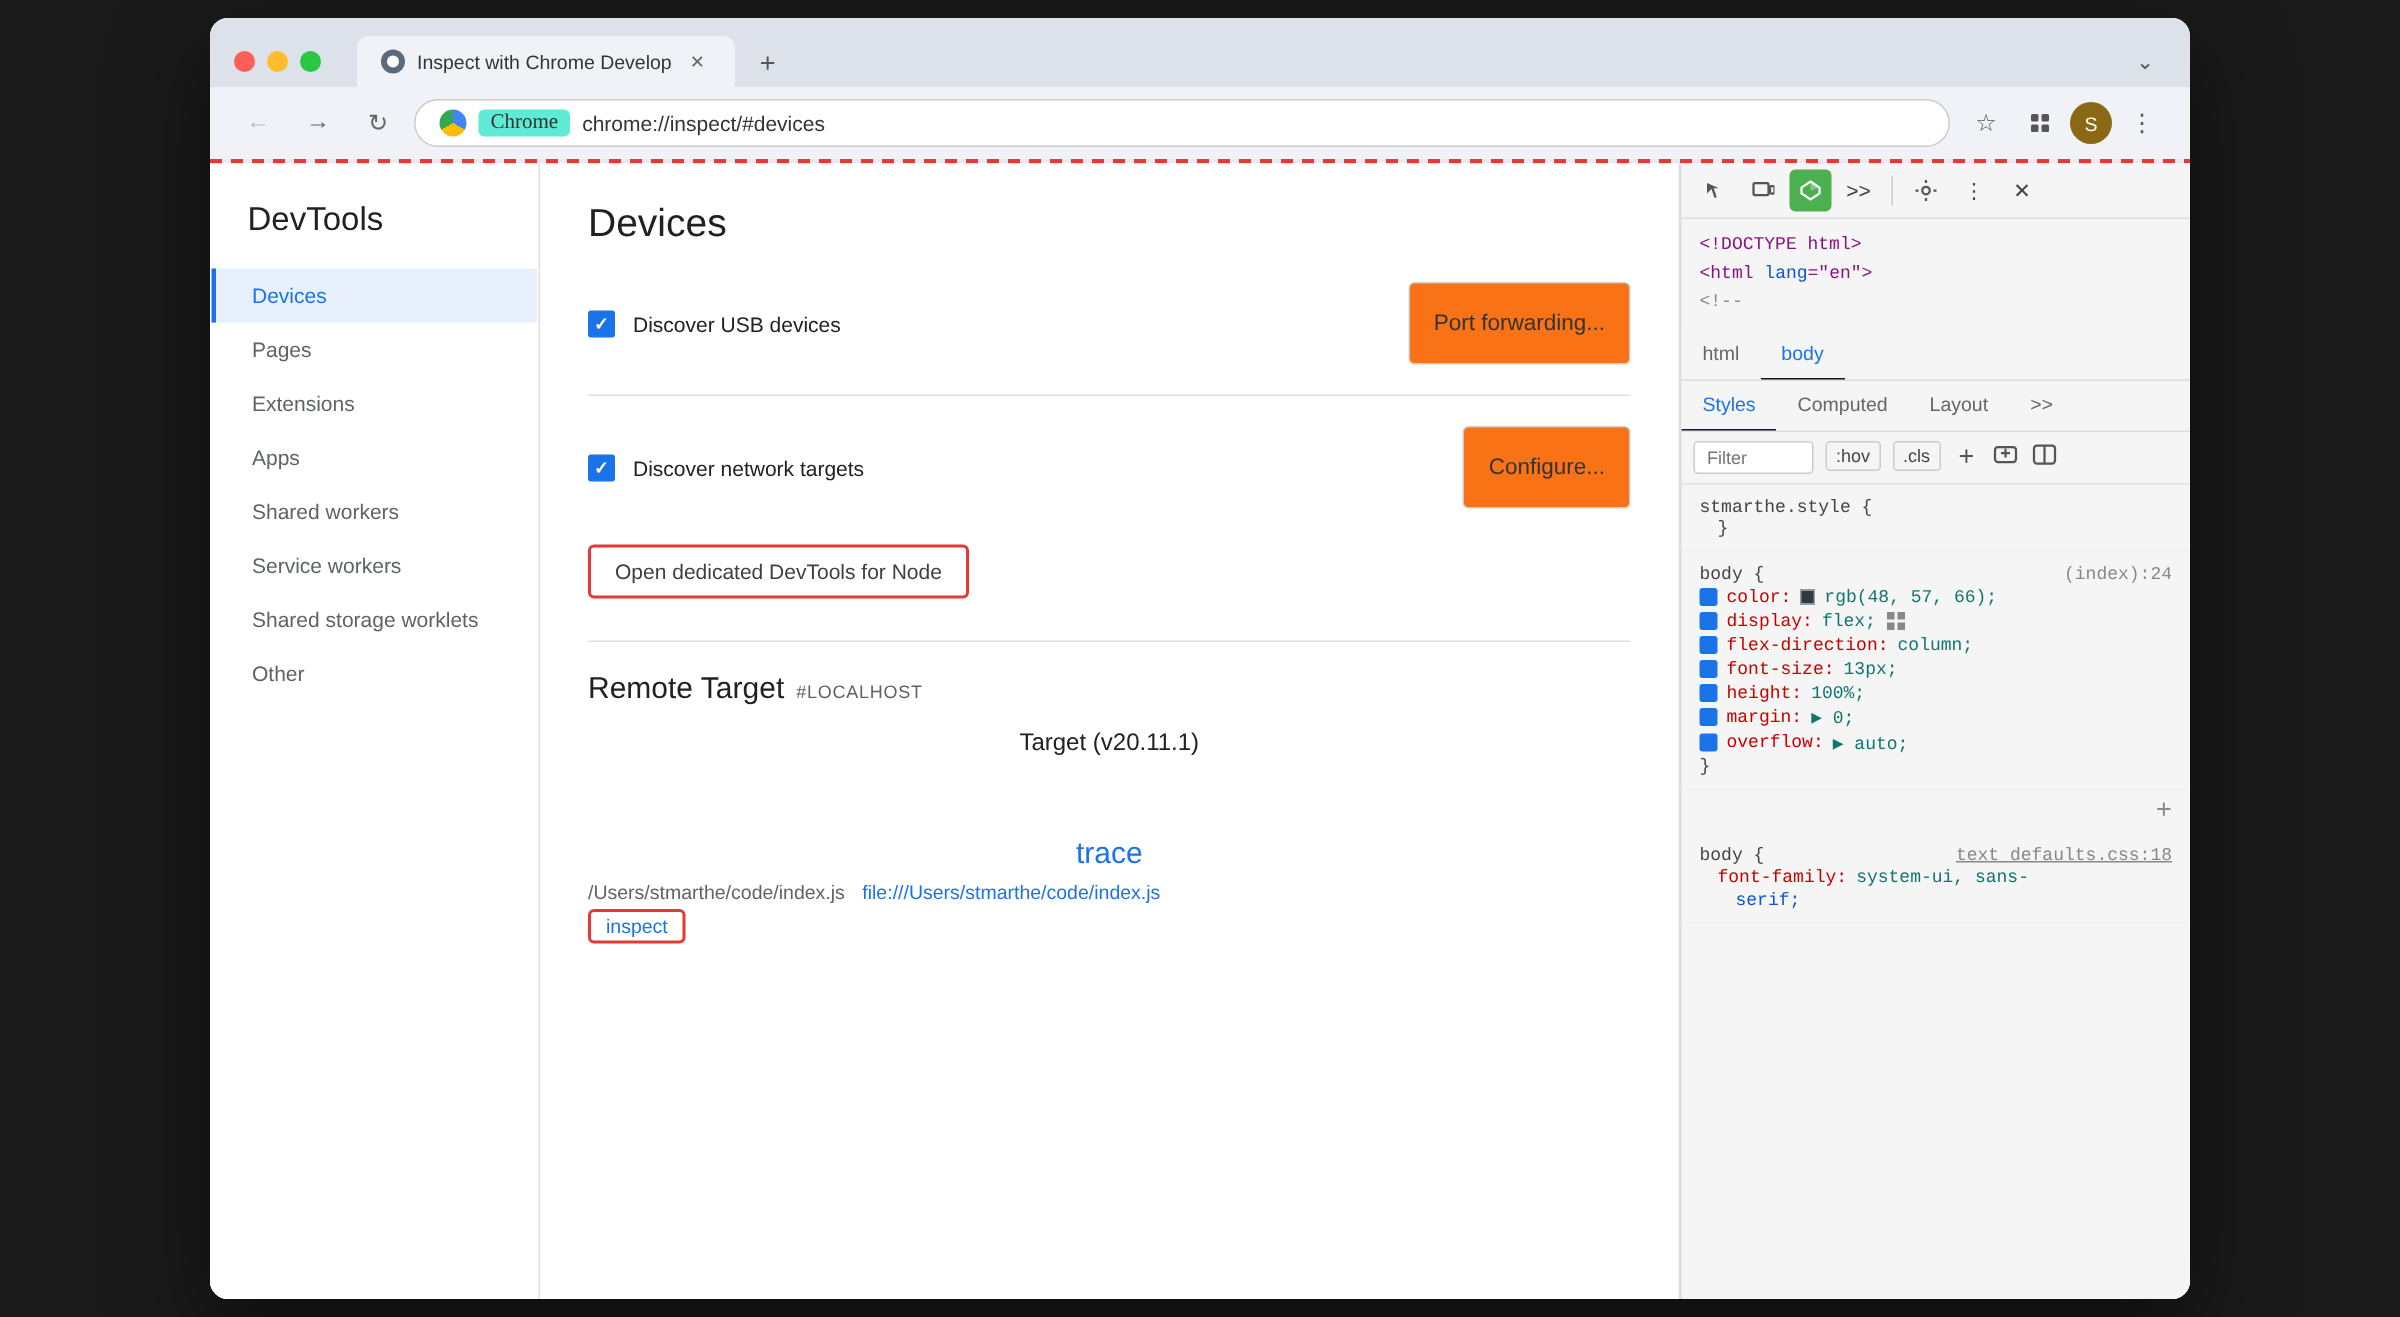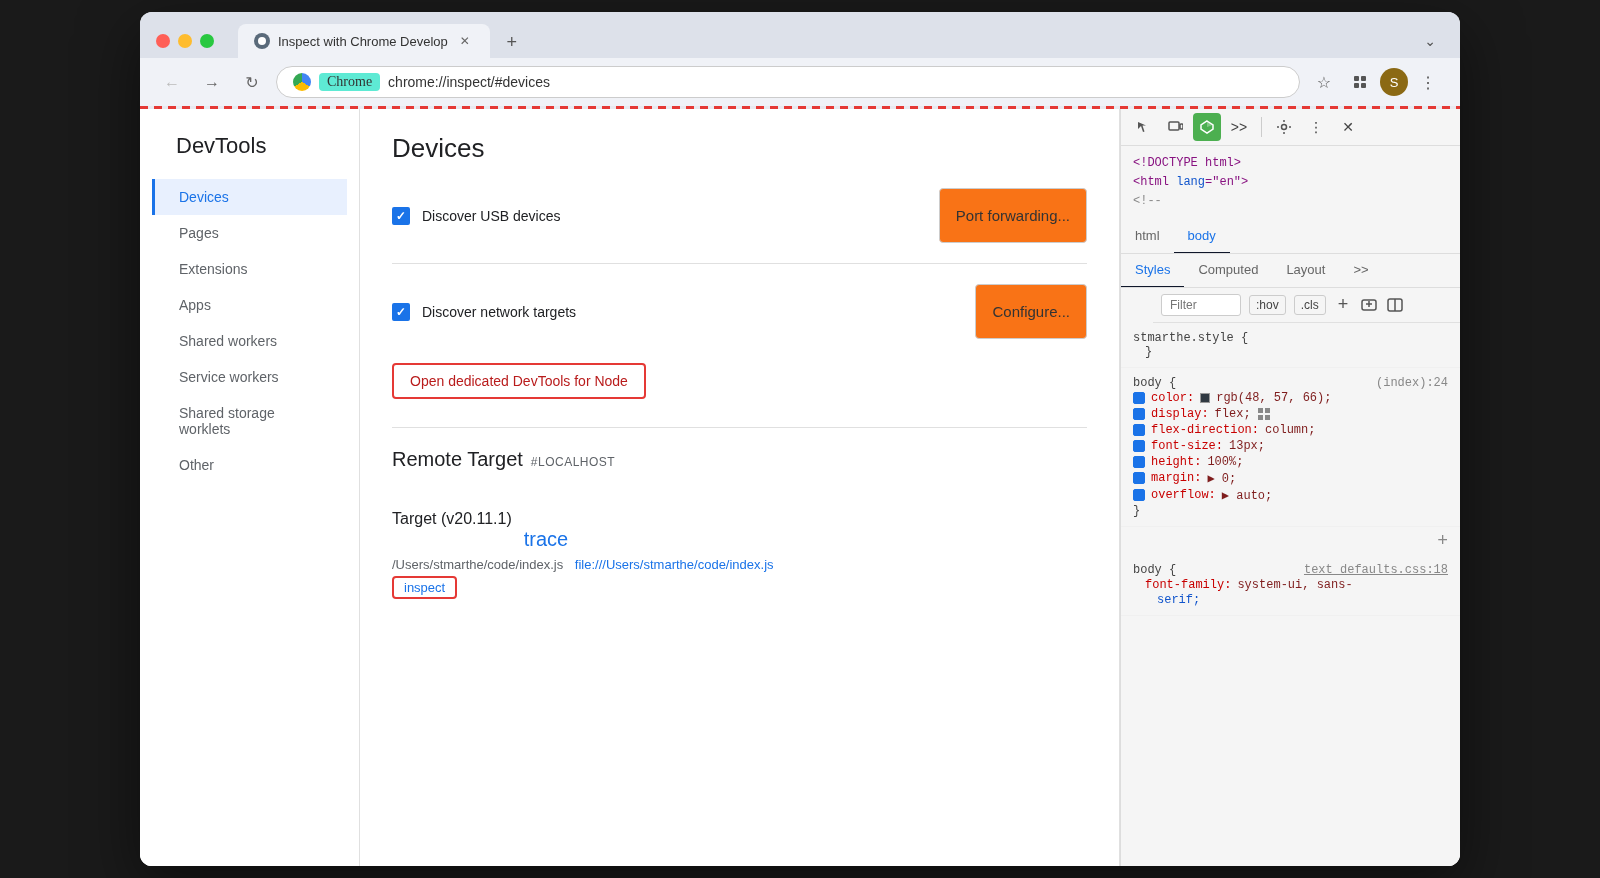--- a/index.html
+++ b/index.html
@@ -158,21 +158,21 @@
       flex: 1;
       overflow: hidden;
       background: white;
     }
 
     
     .sidebar {
       width: 220px;
       background: white;
       border-right: 1px solid #e0e0e0;
-      padding: 24px 12px;
+      padding: 24px 1px;
       flex-shrink: 0;
     }
 
     .sidebar-title {
       font-size: 22px;
       font-weight: 400;
       color: #202124;
       padding: 0 24px 20px 24px;
     }
 
@@ -249,21 +249,21 @@
       cursor: pointer;
       margin-left: auto;
     }
 
     .open-devtools-btn {
       display: inline-block;
       border: 2px solid #e53935;
       padding: 8px 16px;
       border-radius: 4px;
       font-size: 14px;
-      color: #b91c1c;
+      color: #404040;
       cursor: pointer;
       text-decoration: none;
       margin: 8px 0;
     }
 
     .remote-target-header {
       font-size: 20px;
       font-weight: 400;
       color: #202124;
       margin: 20px 0 16px 0;
@@ -279,20 +279,21 @@
     }
 
     .target-name {
       font-size: 16px;
       color: #202124;
       font-weight: 500;
       display: flex;
       align-items: center;
       gap: 12px;
       margin-bottom: 6px;
+      flex-direction: column;
     }
 
     .trace-link {
       color: #1a73e8;
       font-size: 20px;
       cursor: pointer;
       font-weight: normal;
       margin-top: 41px;
     }
 
@@ -381,26 +382,25 @@
 
     .dt-styles {
       flex: 1;
       overflow-y: auto;
       font-family: 'Courier New', monospace;
       font-size: 12px;
     }
 
     .dt-filter-row {
       display: flex;
-      align-items: center;
+      align-items: flex-start;
       padding: 6px 8px;
       gap: 8px;
       border-bottom: 1px solid #e0e0e0;
       flex-shrink: 0;
-      margin-left: 32px;
     }
 
     .dt-filter-input {
       border: 1px solid #ccc;
       border-radius: 3px;
       padding: 3px 8px;
       font-size: 12px;
       width: 80px;
       background: white;
     }
@@ -435,21 +435,21 @@
 
     .dt-checkbox {
       width: 12px; height: 12px;
       background: #1a73e8;
       border: 1px solid #1a73e8;
       border-radius: 2px;
       flex-shrink: 0;
     }
 
     .dt-prop { color: #c80000; font-size: 12px; }
-    .dt-val { color: #7f1d1d; font-size: 12px; }
+    .dt-val { color: #0f766e; font-size: 12px; }
     .dt-swatch {
       width: 10px; height: 10px;
       display: inline-block;
       flex-shrink: 0;
     }
 
     .dt-new-rule {
       display: flex;
       justify-content: flex-end;
       padding: 4px 12px;

